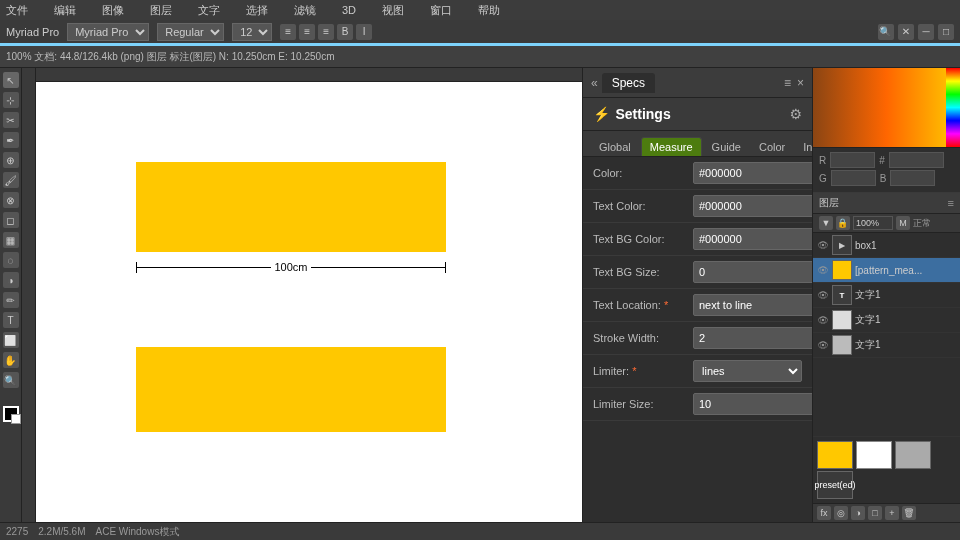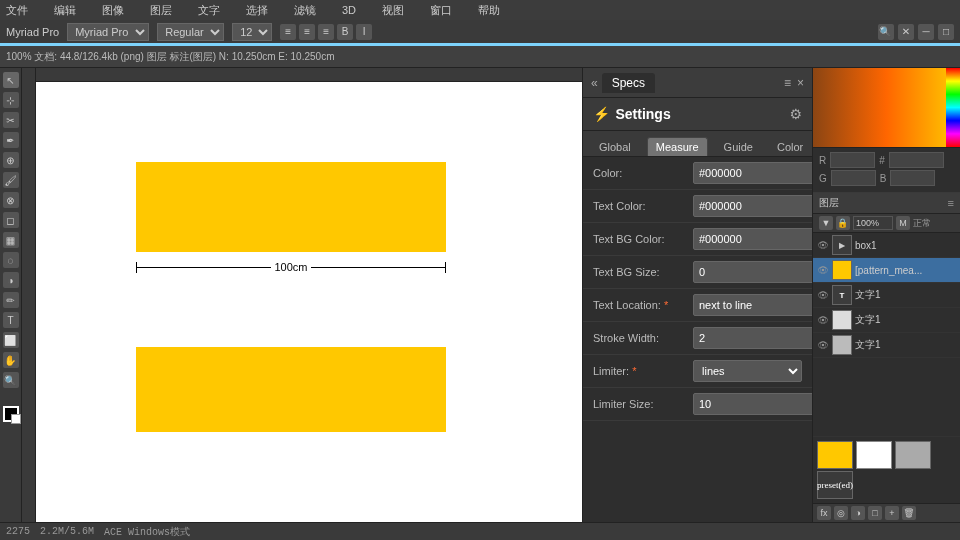--- a/index.html
+++ b/index.html
@@ -205,31 +205,31 @@
     .settings-title { color: #fff; font-size: 14px; font-weight: bold; display: flex; align-items: center; gap: 5px; }
     .settings-icon { color: #ffa500; font-size: 14px; }
     .settings-gear { color: #aaa; font-size: 14px; cursor: pointer; }
 
     
     .tabs-row {
       display: flex;
       align-items: center;
       padding: 6px 8px 0;
       background: #3a3a3a;
-      gap: 8px;
+      gap: 2px;
       border-bottom: 1px solid #222;
     }
     .tab-item {
       padding: 3px 8px;
       color: #bbb;
       font-size: 11px;
       cursor: pointer;
       border-radius: 3px 3px 0 0;
     }
-    .tab-item.active { color: #fff; background: #737373; border: 1px solid #444; border-bottom: none; }
+    .tab-item.active { color: #fff; background: #4d7c0f; border: 1px solid #444; border-bottom: none; }
 
     
     .settings-form {
       flex: 1;
       overflow-y: auto;
       padding: 0;
     }
     .settings-form::-webkit-scrollbar { width: 6px; }
     .settings-form::-webkit-scrollbar-track { background: #2e2e2e; }
     .settings-form::-webkit-scrollbar-thumb { background: #555; border-radius: 3px; }
@@ -333,21 +333,21 @@
     .status-bar {
       height: 18px;
       background: #3a3a3a;
       border-top: 1px solid #222;
       display: flex;
       align-items: center;
       padding: 0 6px;
       gap: 10px;
       flex-shrink: 0;
     }
-    .status-bar span { color: #999; font-size: 10px; font-family: Liberation Mono, monospace; }
+    .status-bar span { color: #999; font-size: 10px; }
   </style>
 </head>
 <body>
 
 <div class="menu-bar">
   <span>文件</span>
   <span>编辑</span>
   <span>图像</span>
   <span>图层</span>
   <span>文字</span>
@@ -606,21 +606,21 @@
         </div>
       </div>
 
       <div class="thumbnails-area">
         <div class="thumb-row">
           <div class="thumb-item" style="background:#ffc800;"></div>
           <div class="thumb-item" style="background:#fff;border:1px solid #888;"></div>
           <div class="thumb-item" style="background:#aaa;"></div>
         </div>
         <div class="thumb-row">
-          <div class="thumb-item" style="font-size:9px;color:#fff;background:#3a3a3a;font-family:Liberation Serif, serif;">preset(ed)</div>
+          <div class="thumb-item" style="font-size:9px;color:#fff;background:#3a3a3a;">preset(ed)</div>
         </div>
       </div>
 
       <div style="display:flex;align-items:center;padding:2px 4px;gap:3px;background:#3a3a3a;border-top:1px solid #222;">
         <div class="layers-tool-btn">fx</div>
         <div class="layers-tool-btn">◎</div>
         <div class="layers-tool-btn">◑</div>
         <div class="layers-tool-btn">□</div>
         <div class="layers-tool-btn">+</div>
         <div class="layers-tool-btn">🗑</div>

